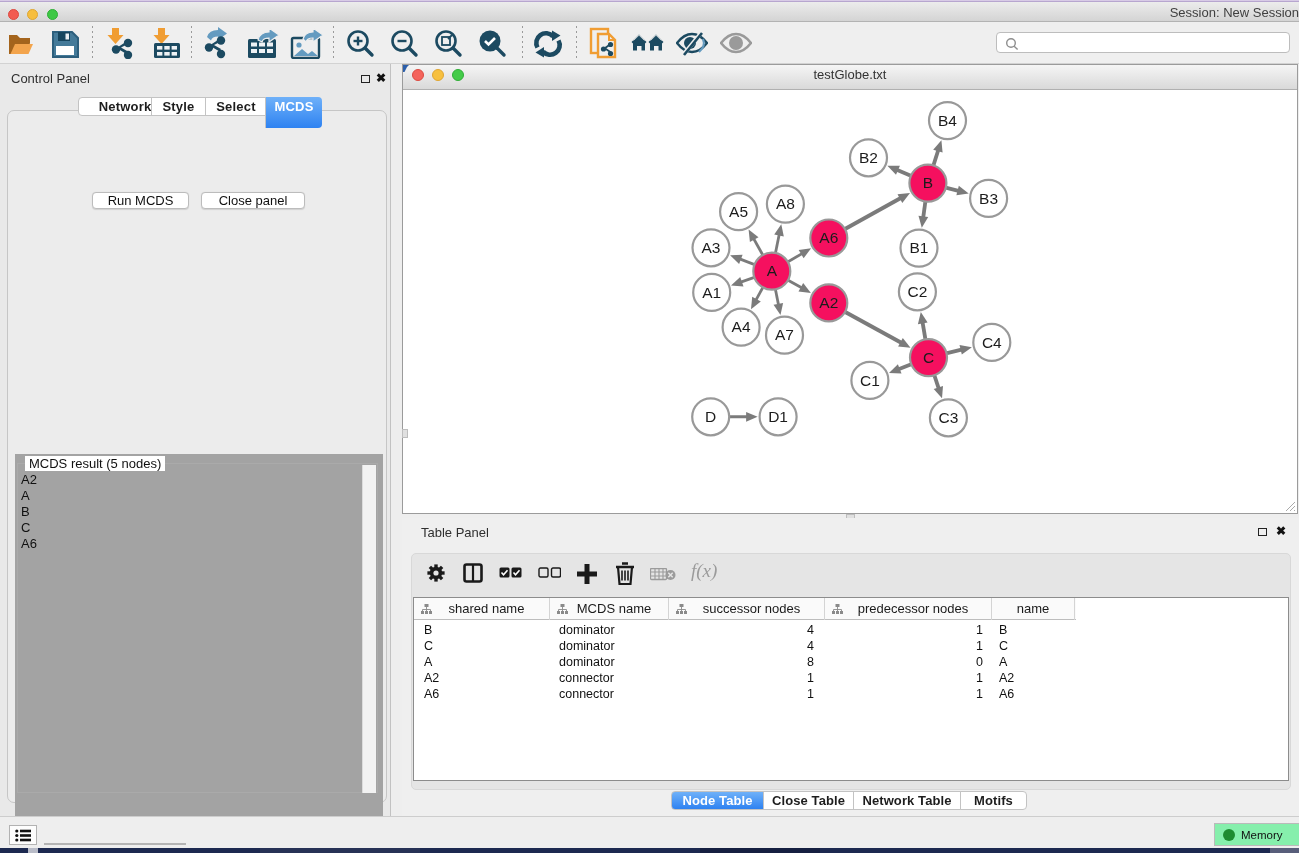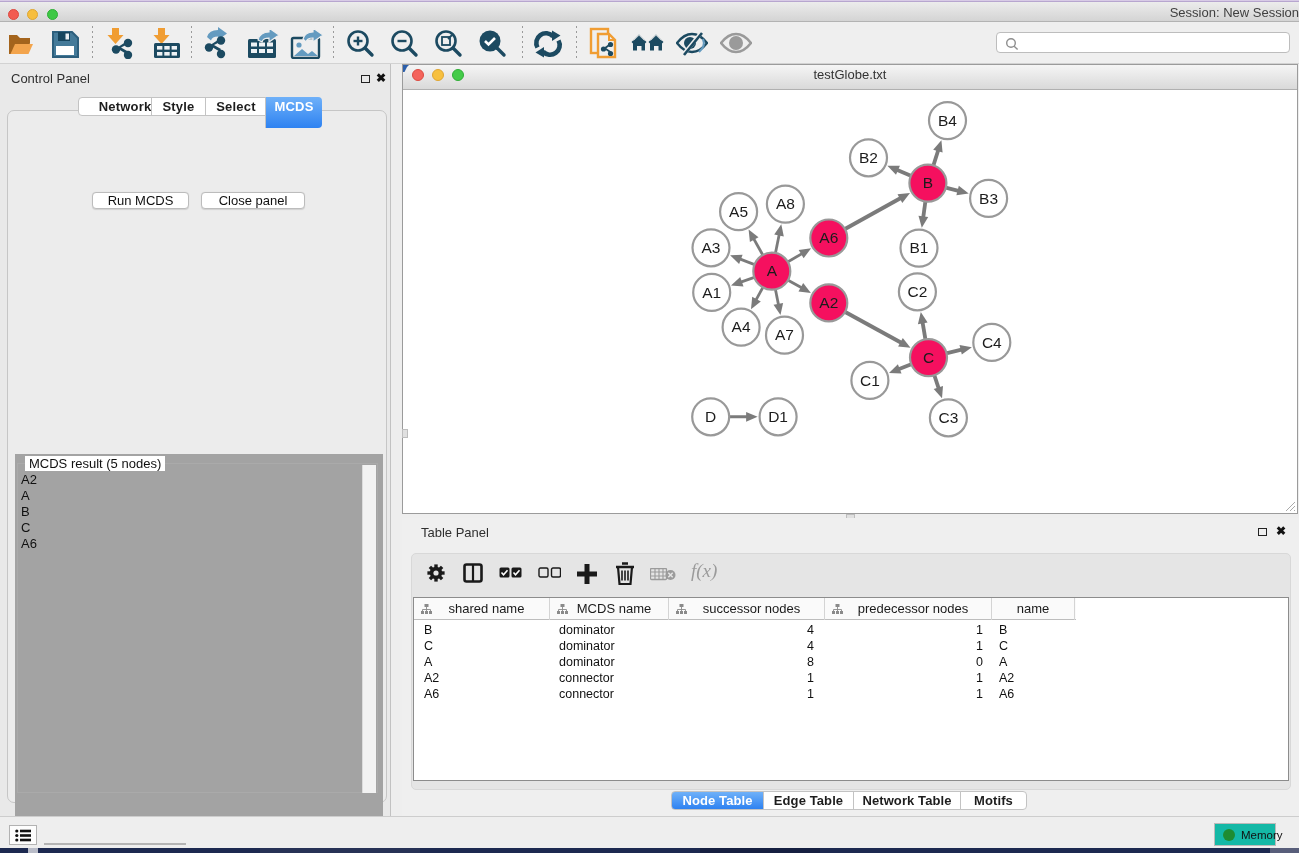--- a/index.html
+++ b/index.html
@@ -46,21 +46,21 @@
 #dtable{position:absolute;left:11px;top:79px;width:876px;height:184px;background:#ffffff;border:1px solid #8c8c8c;}
 #thead{position:absolute;left:0;top:0;width:662px;height:22px;background:#fafafa;border-bottom:1px solid #bdbdbd;font-size:13px;color:#1a1a1a;padding-left:12px;}
 .th{position:absolute;top:0;height:22px;border-right:1px solid #d4d4d4;}
 .th .lab{position:absolute;width:100%;text-align:center;line-height:22px;}
 .trow{position:absolute;font-size:12.5px;color:#111;height:16px;line-height:16px;}
 #tabsrow{position:absolute;left:0;top:273px;width:897px;height:19px;font-size:13px;}
 .btab{position:absolute;top:0;height:19px;line-height:18px;text-align:center;background:#ffffff;border:1px solid #c3c3c3;color:#1d1d1d;font-weight:bold;letter-spacing:0.1px;}
 .btab.sel{background:linear-gradient(#6fb1f9,#2e82f1);color:#ffffff;}
 #statusbar{position:absolute;left:0;top:816px;width:1299px;height:32px;background:#eeeeee;border-top:1px solid #cdcdcd;}
 #listbtn{position:absolute;left:9px;top:8px;width:28px;height:20px;background:#fdfdfd;border:1px solid #b2b2b2;}
-#membtn{position:absolute;left:1214px;top:6px;width:62px;height:23px;background:#14b8a6;border:1px solid #bababa;font-size:11.5px;line-height:22px;color:#111;}
+#membtn{position:absolute;left:1214px;top:6px;width:86px;height:23px;background:#86efac;border:1px solid #bababa;font-size:11.5px;line-height:22px;color:#111;}
 #membtn .dot{position:absolute;left:8px;top:5px;width:12px;height:12px;border-radius:50%;background:#1e8c31;}
 #membtn .ml{position:absolute;left:26px;}
 #bottomstrip{position:absolute;left:0;top:848px;width:1299px;height:5px;background:#1c2950;}
 .icon{position:absolute;}
 </style></head><body>
 <div id="topline"></div>
 <div id="titlebar">
     <div class="tl t1"></div>
     <div class="tl t2"></div>
     <div class="tl t3"></div>
@@ -453,21 +453,21 @@
       <div class="trow" style="left:500px;top:72px;width:69px;text-align:right">1</div>
       <div class="trow" style="left:585px;top:72px">A2</div>
       <div class="trow" style="left:10px;top:88px">A6</div>
       <div class="trow" style="left:145px;top:88px">connector</div>
       <div class="trow" style="left:330px;top:88px;width:70px;text-align:right">1</div>
       <div class="trow" style="left:500px;top:88px;width:69px;text-align:right">1</div>
       <div class="trow" style="left:585px;top:88px">A6</div>
     </div>
     <div id="tabsrow">
       <div class="btab sel" style="left:269px;width:93px;border-radius:4px 0 0 4px;">Node Table</div>
-      <div class="btab" style="left:361px;width:91px;">Edge Table</div>
+      <div class="btab" style="left:361px;width:91px;">Close Table</div>
       <div class="btab" style="left:451px;width:108px;">Network Table</div>
       <div class="btab" style="left:558px;width:67px;border-radius:0 4px 4px 0;">Motifs</div>
     </div>
   </div>
 <div id="statusbar">
     <div id="listbtn">
       <svg class="icon" style="left:5px;top:3px" width="16" height="13" viewBox="0 0 16 13">
         <g fill="#111">
           <circle cx="1.8" cy="2" r="1.6"></circle>
           <circle cx="1.8" cy="6.5" r="1.6"></circle>

